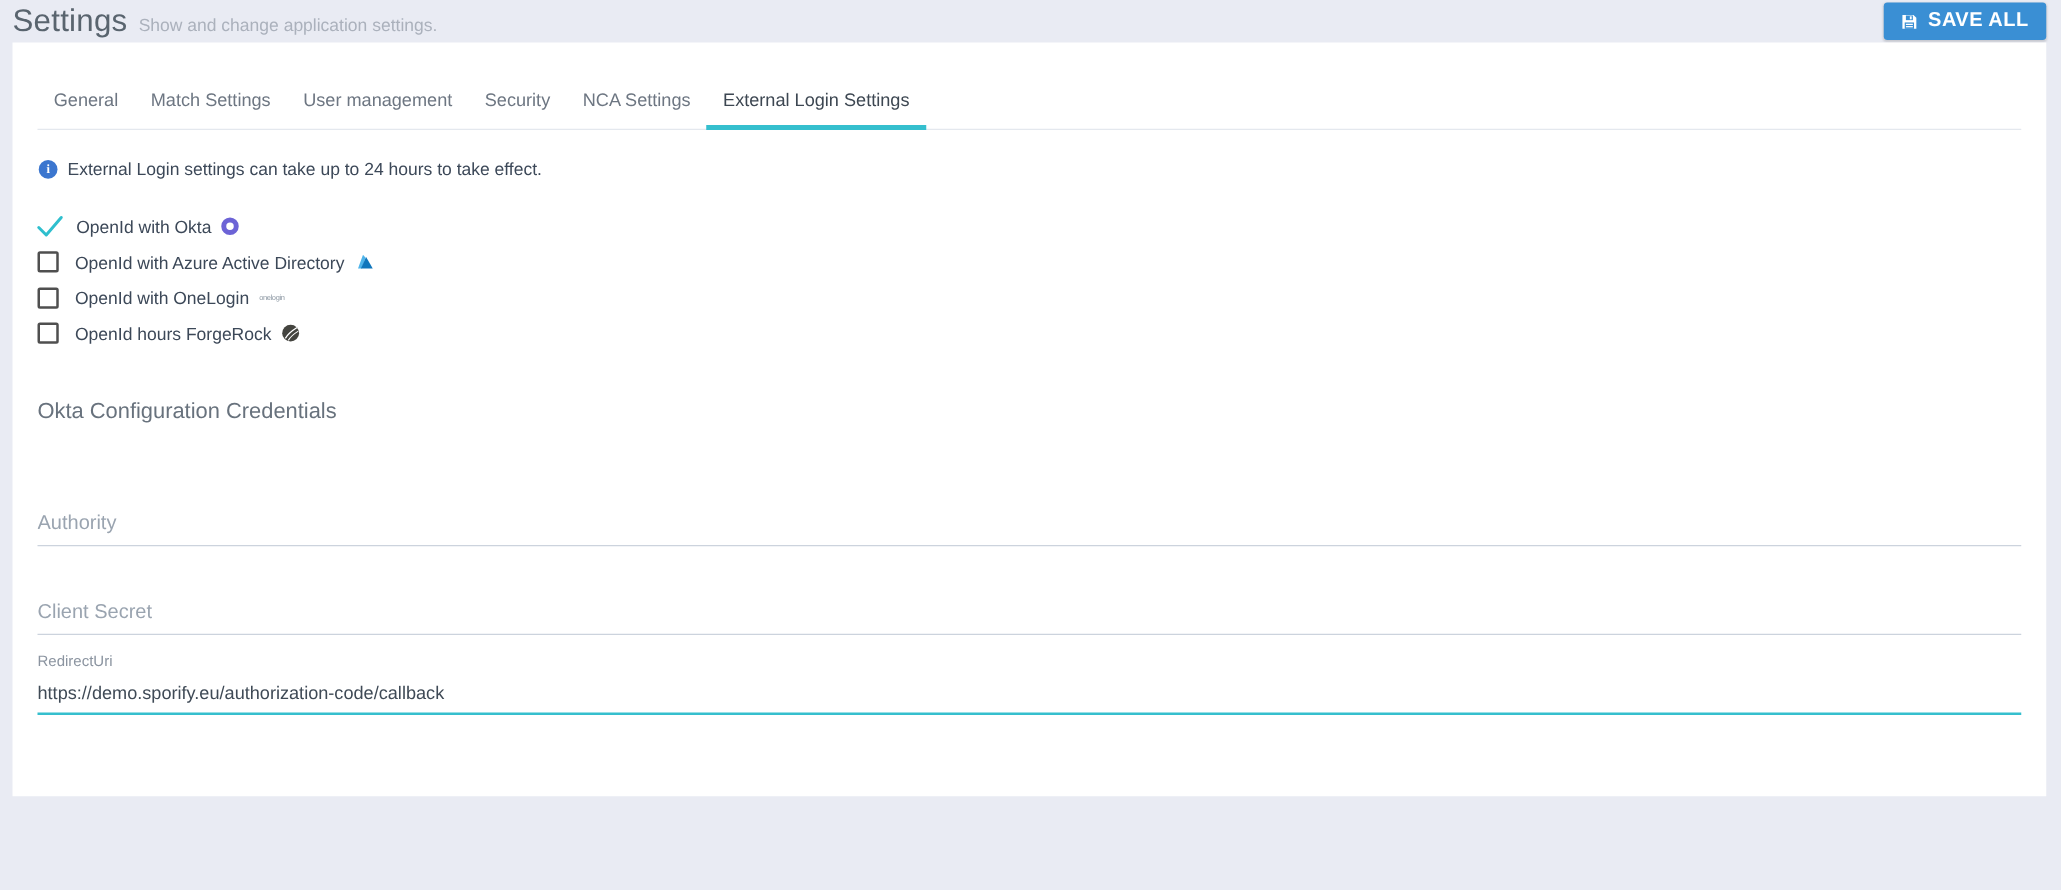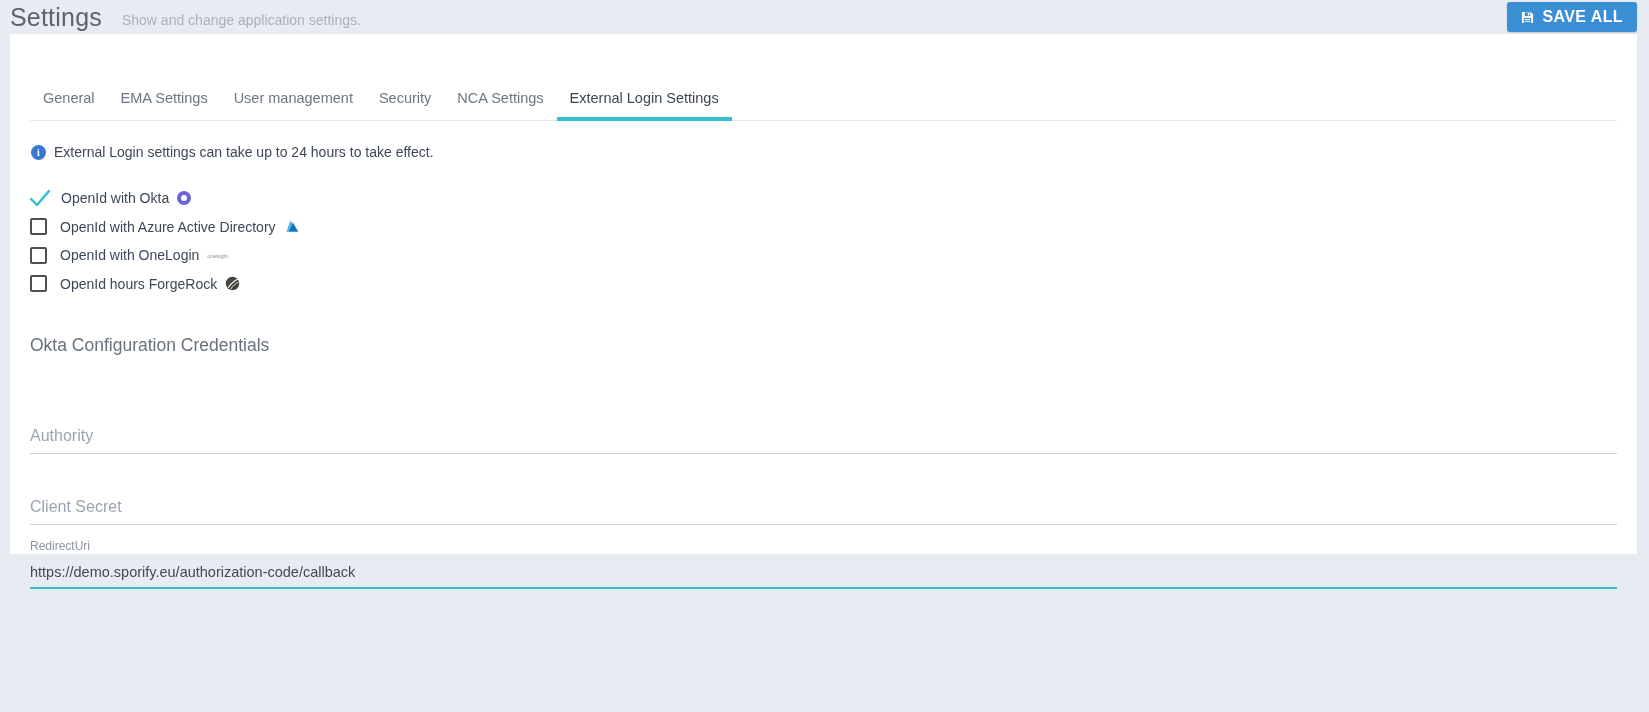--- a/index.html
+++ b/index.html
@@ -19,21 +19,21 @@
   }
   .page-title {
     font-size: 25px;
     font-weight: 400;
     color: #59646e;
     letter-spacing: 0.2px;
   }
   .page-subtitle {
     font-size: 14px;
     color: #abb1bc;
-    margin-left: 20px;
+    margin-left: 9px;
     padding-top: 6px;
   }
   .save-btn {
     margin-left: auto;
     height: 30px;
     background: #3a8fd4;
     border: none;
     border-radius: 3px;
     color: #ffffff;
     font-family: "Liberation Sans", sans-serif;
@@ -45,22 +45,22 @@
     align-items: center;
     gap: 8px;
     cursor: pointer;
     box-shadow: 0 1px 2px rgba(0,0,0,0.15);
   }
 
   
   .card {
     margin: 0 12px 15px 10px;
     background: #ffffff;
-    height: 520px;
-    padding: 17px 20px;
+    height: 603px;
+    padding: 0 20px;
     position: relative;
   }
 
   
   .tabs {
     display: flex;
     padding-top: 27px;
     border-bottom: 1px solid #e4e8ee;
   }
   .tab {
@@ -205,21 +205,21 @@
       </svg>
     </span>
     <span>SAVE ALL</span>
   </button>
 </div>
 
 <div class="card">
 
   <div class="tabs">
     <div class="tab">General</div>
-    <div class="tab">EMA Settings</div>
+    <div class="tab">Match Settings</div>
     <div class="tab">User management</div>
     <div class="tab">Security</div>
     <div class="tab">NCA Settings</div>
     <div class="tab active">External Login Settings</div>
   </div>
 
   <div class="notice">
     <span class="info-icon">i</span>
     <span>External Login settings can take up to 24 hours to take effect.</span>
   </div>

